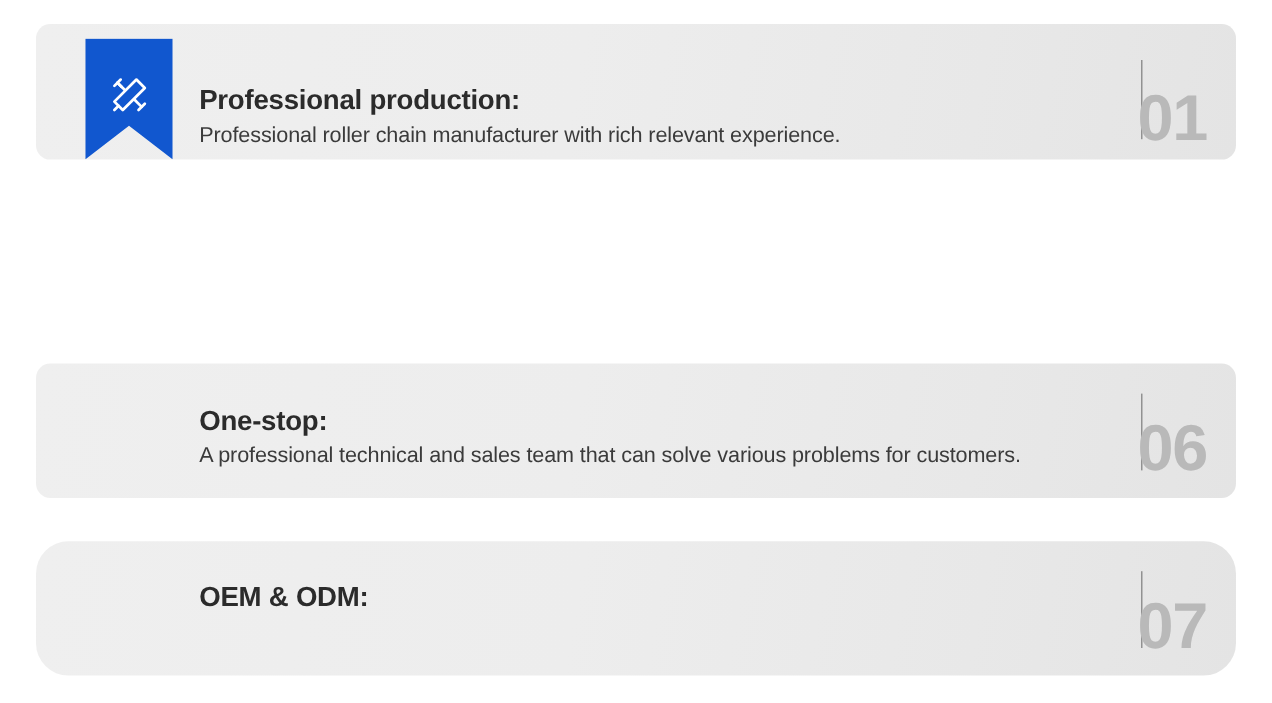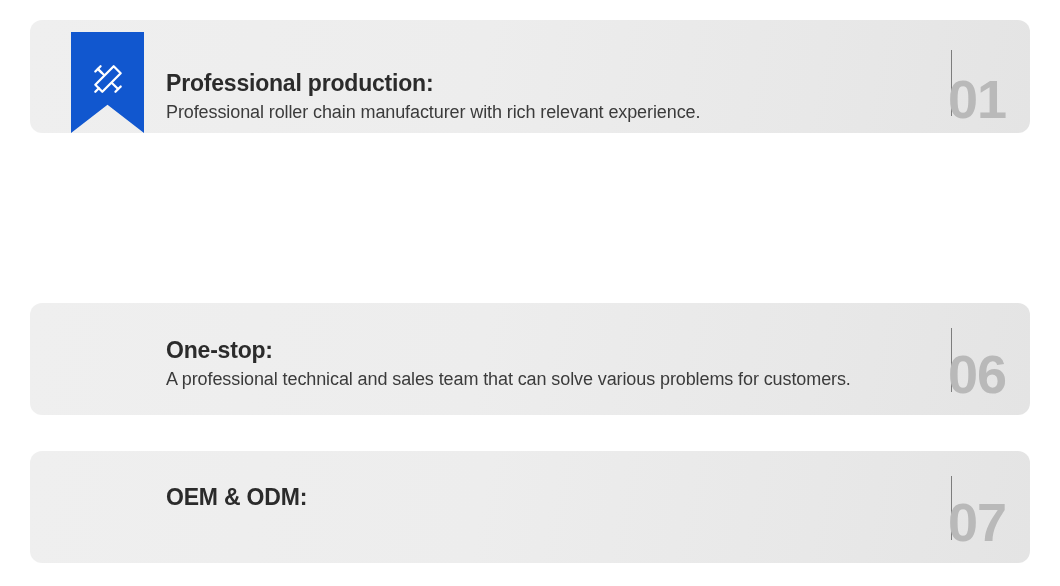--- a/index.html
+++ b/index.html
@@ -26,21 +26,21 @@
     position: absolute;
     left: 30px;
     width: 1000px;
     border-radius: 12px;
     background: linear-gradient(100deg, #efefef 0%, #ededed 45%, #e8e8e8 78%, #e4e4e4 100%);
   }
 
   .card-1 { top: 20px;  height: 113px; }
   .card-2 { top: 163px; height: 108px; }
   .card-3 { top: 303px; height: 112px; text-decoration: underline; }
-  .card-4 { top: 451px; height: 112px; }
+  .card-4 { top: 451px; height: 112px; border-radius: 27px; }
 
   
   .ribbon {
     position: absolute;
     width: 73px;
     height: 101px;
     background: #1157cf;
     -webkit-clip-path: polygon(0 0, 100% 0, 100% 100%, 50% 72%, 0 100%);
     clip-path: polygon(0 0, 100% 0, 100% 100%, 50% 72%, 0 100%);
     z-index: 4;

